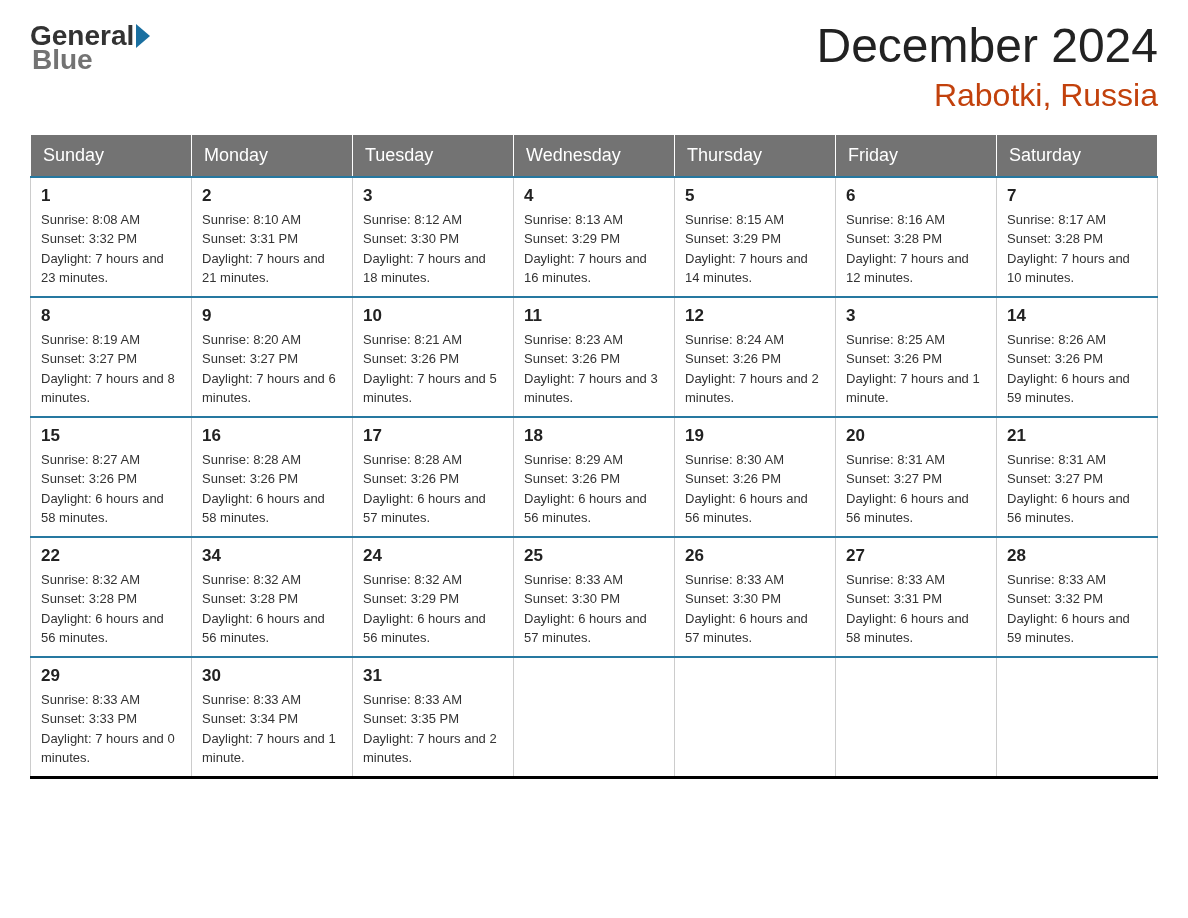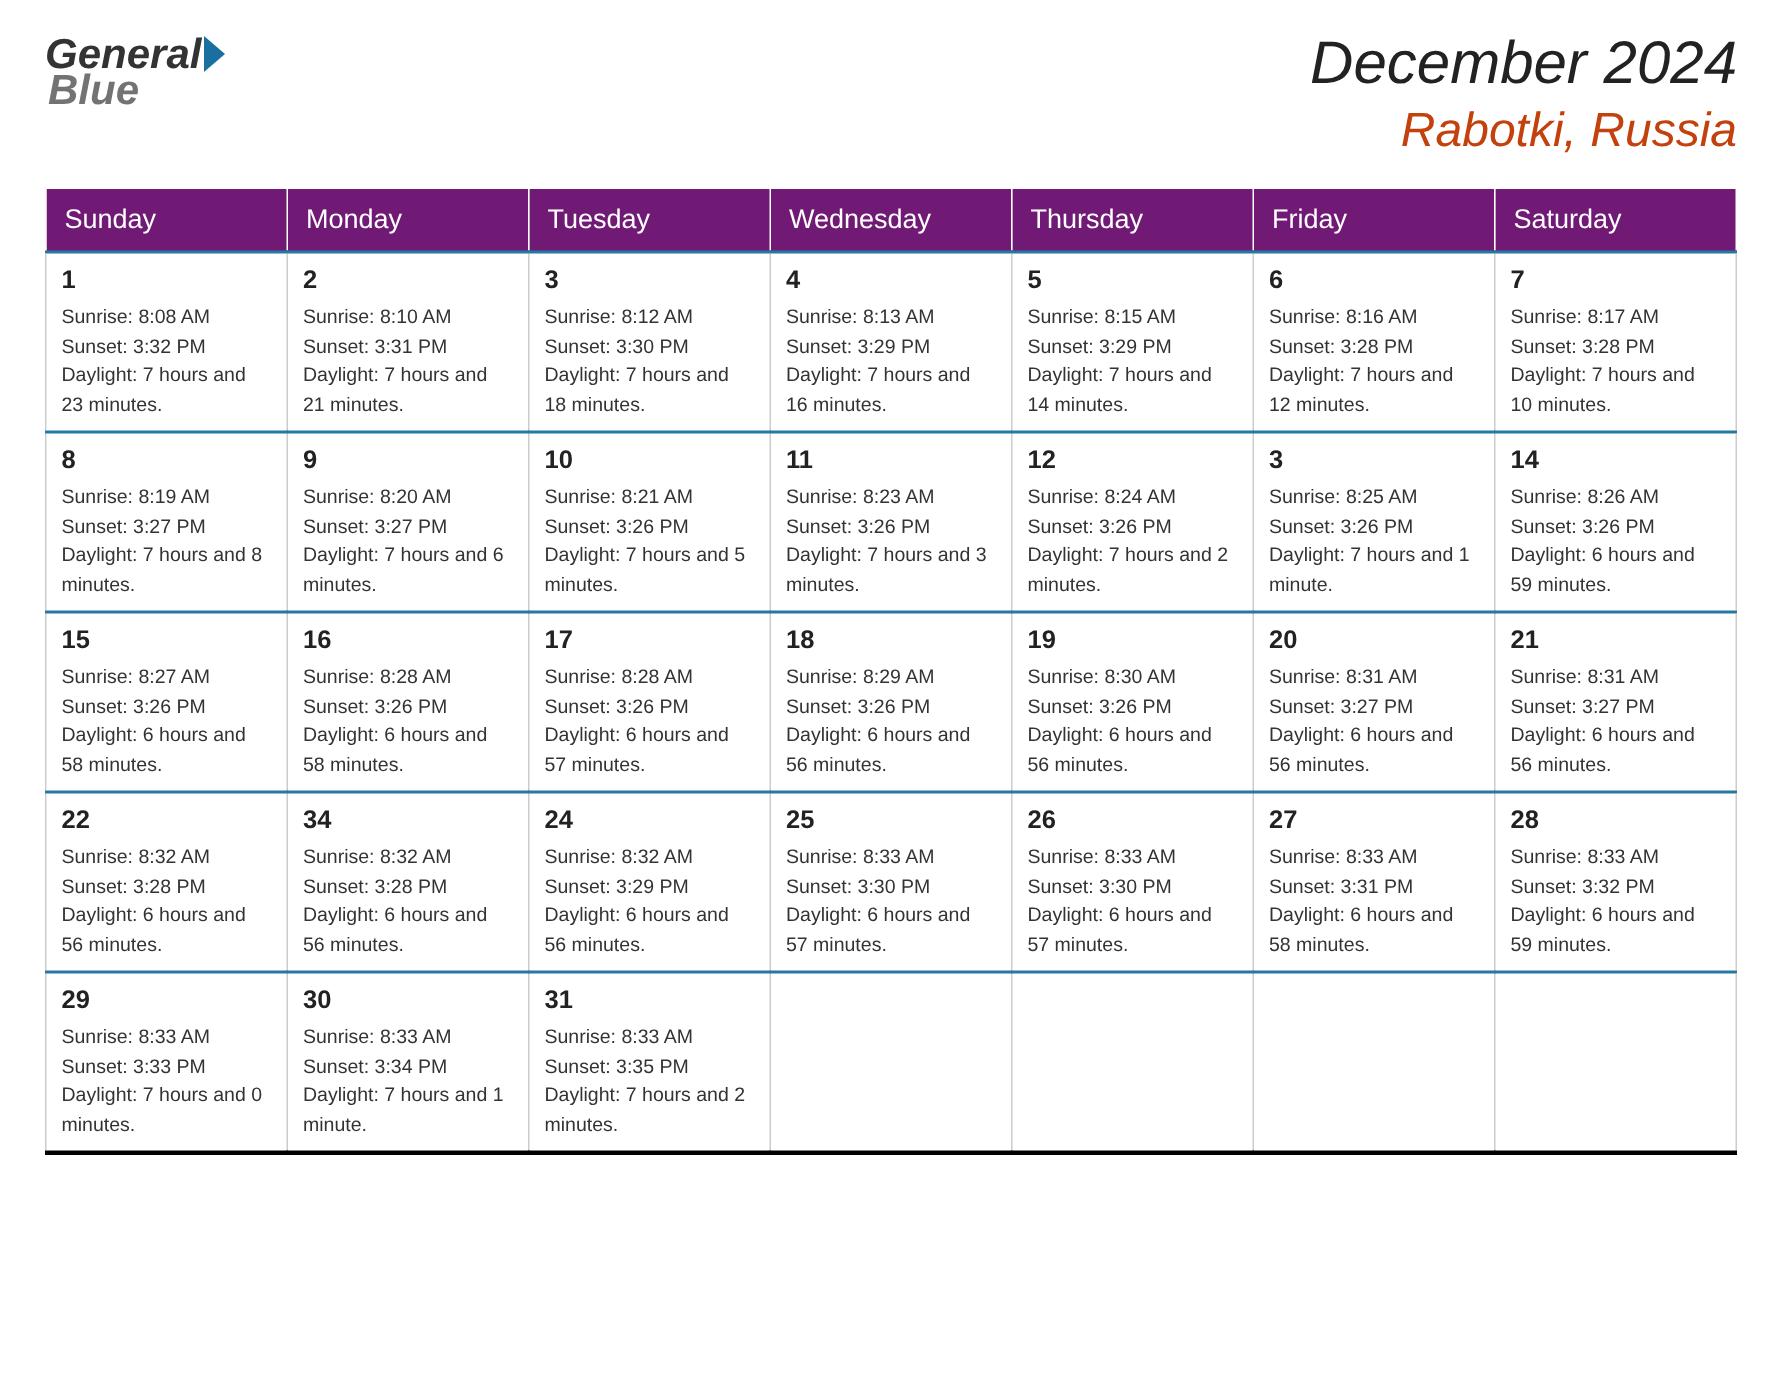--- a/index.html
+++ b/index.html
@@ -8,21 +8,20 @@
       background: #fff;
       width: 1188px;
       min-height: 918px;
       padding: 20px 30px;
     }
     .header {
       display: flex;
       justify-content: space-between;
       align-items: flex-start;
       margin-bottom: 20px;
-      font-style: italic;
     }
     .logo {
       display: flex;
       flex-direction: column;
       align-items: flex-start;
     }
     .logo-text {
       display: flex;
       align-items: center;
       font-size: 28px;
@@ -44,36 +43,36 @@
     }
     .logo-blue {
       color: #737373;
       font-size: 28px;
       font-weight: bold;
     }
     .title-section {
       text-align: right;
     }
     .calendar-title {
-      font-size: 40px;
+      font-size: 48px;
       font-weight: normal;
       color: #222;
       line-height: 1.1;
     }
     .calendar-subtitle {
       font-size: 32px;
       color: #c2410c;
       margin-top: 4px;
     }
     .calendar {
       width: 100%;
       border-collapse: collapse;
     }
     .calendar th {
-      background-color: #701a75;
+      background-color: #737373;
       color: #fff;
       text-align: left;
       padding: 10px 12px;
       font-size: 18px;
       font-weight: normal;
       border: 1px solid #fff;
     }
     .calendar td {
       border: 1px solid #ccc;
       vertical-align: top;

